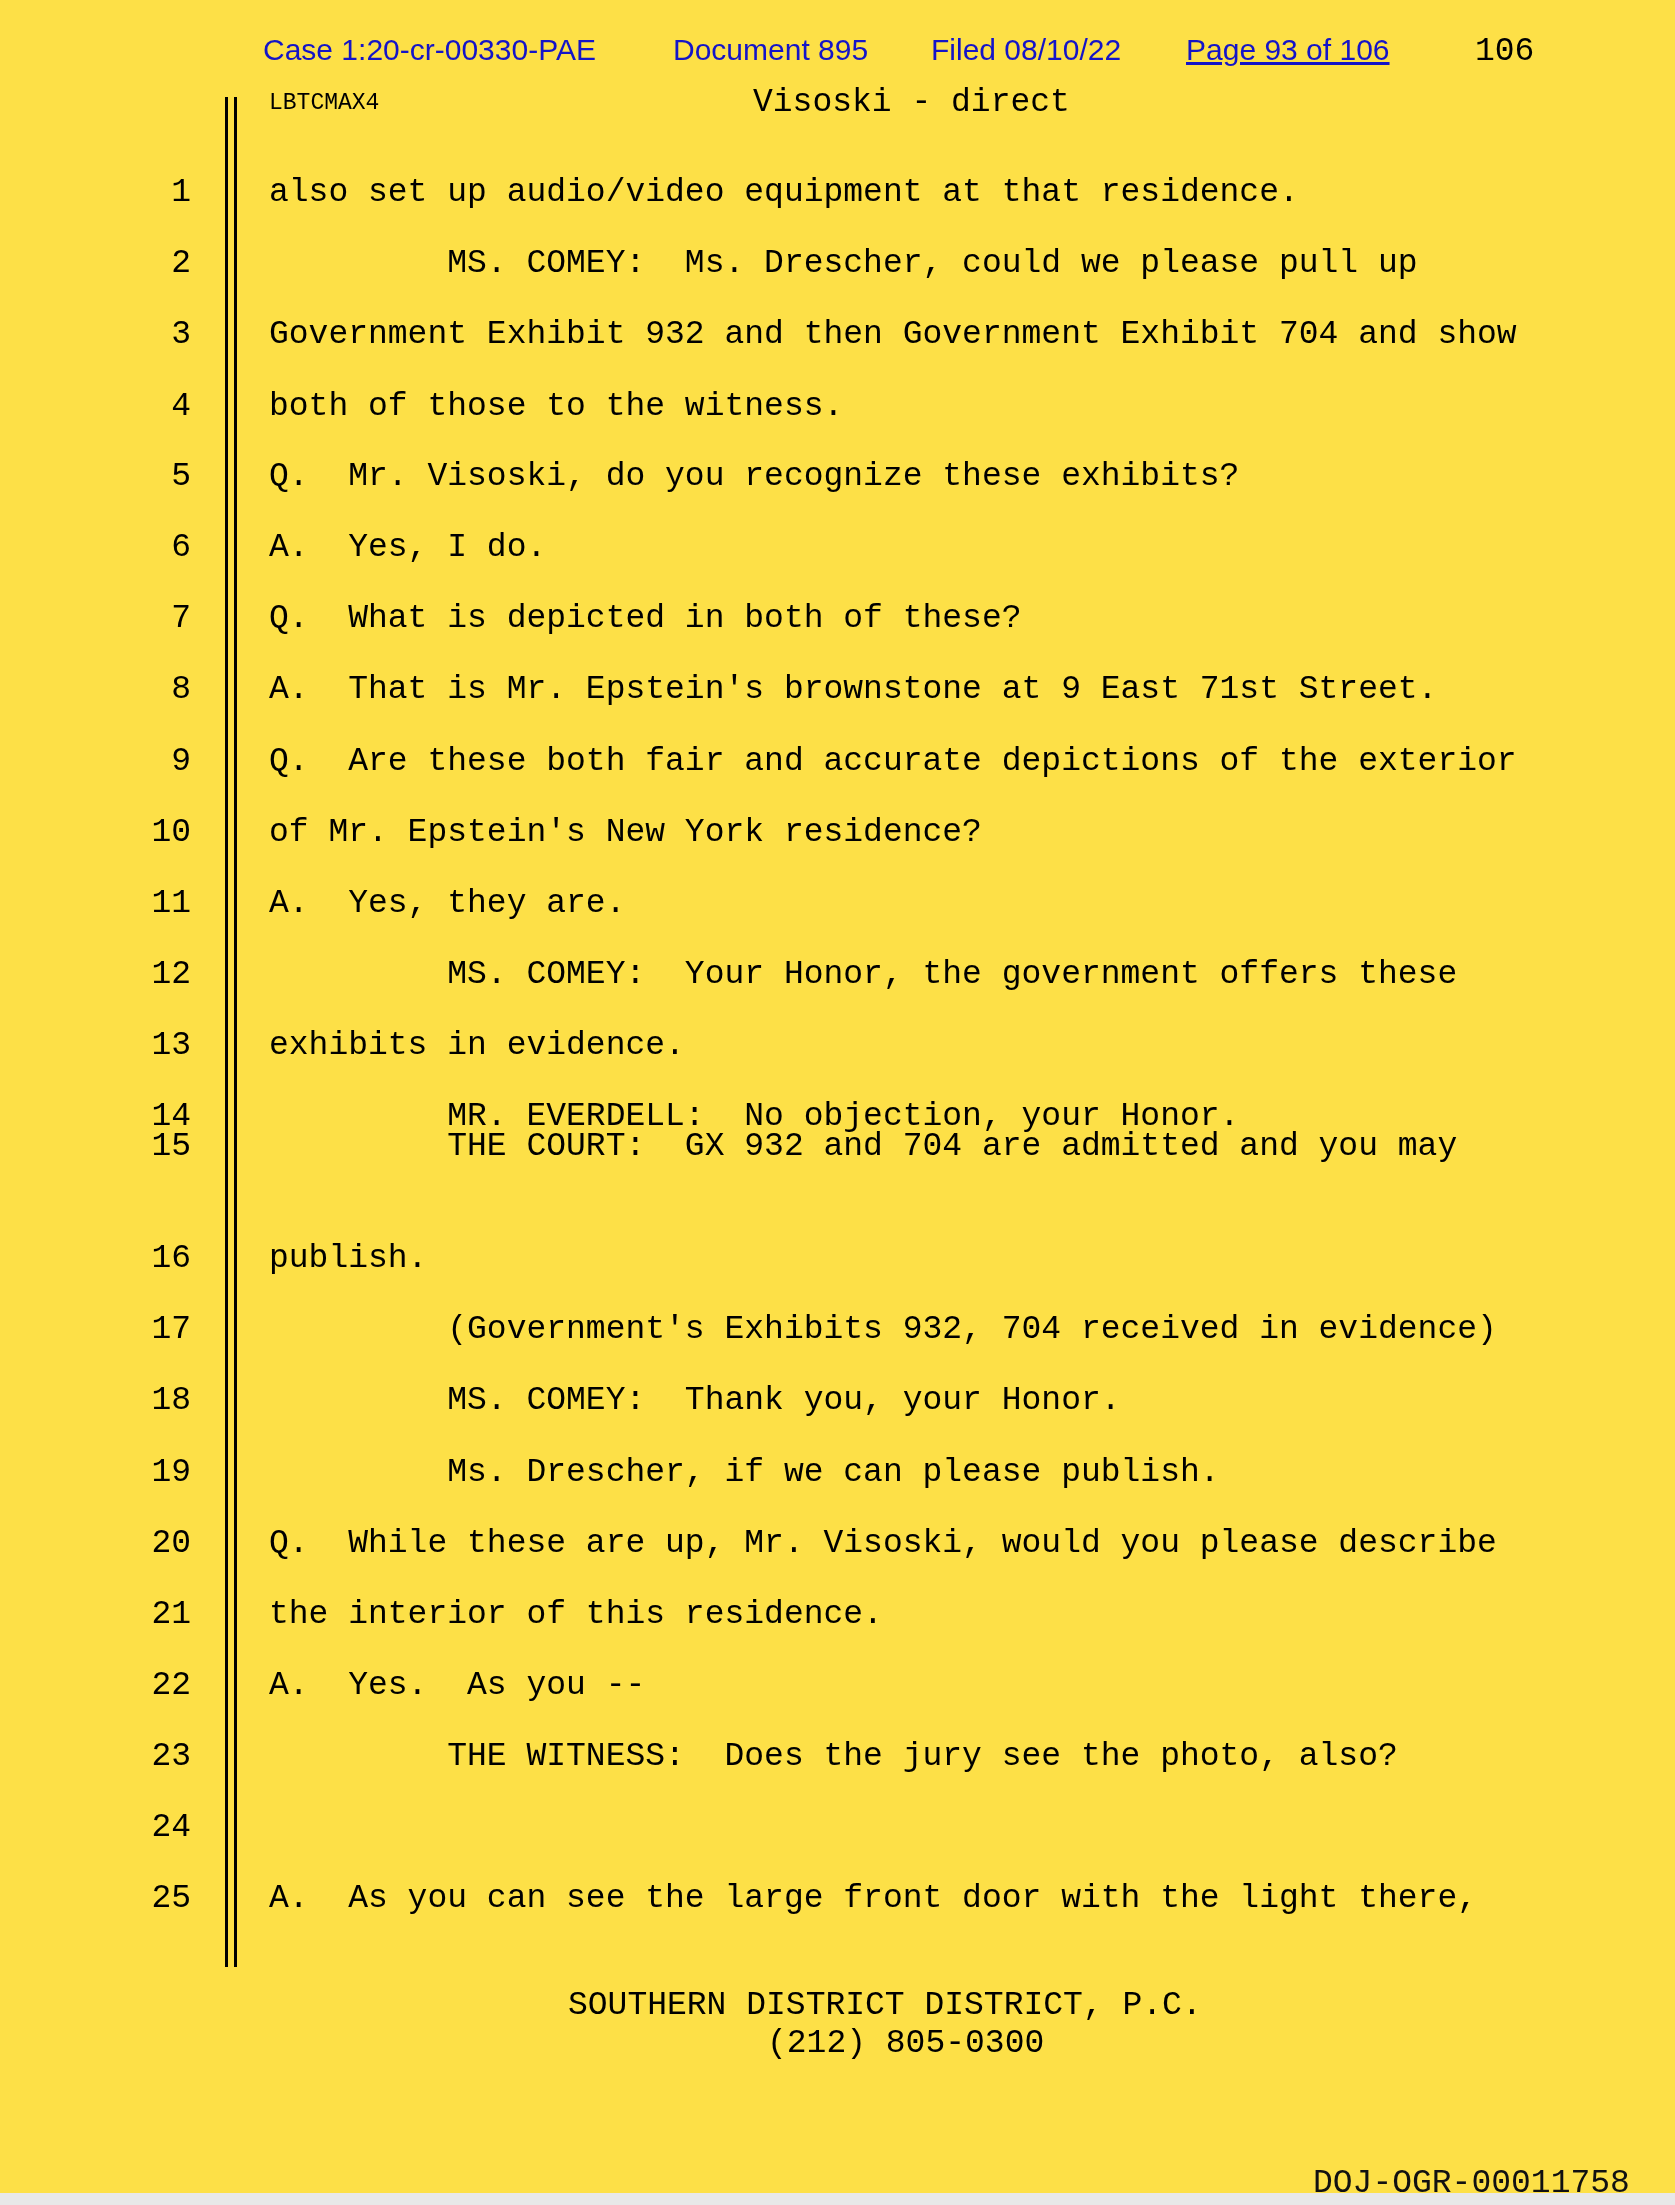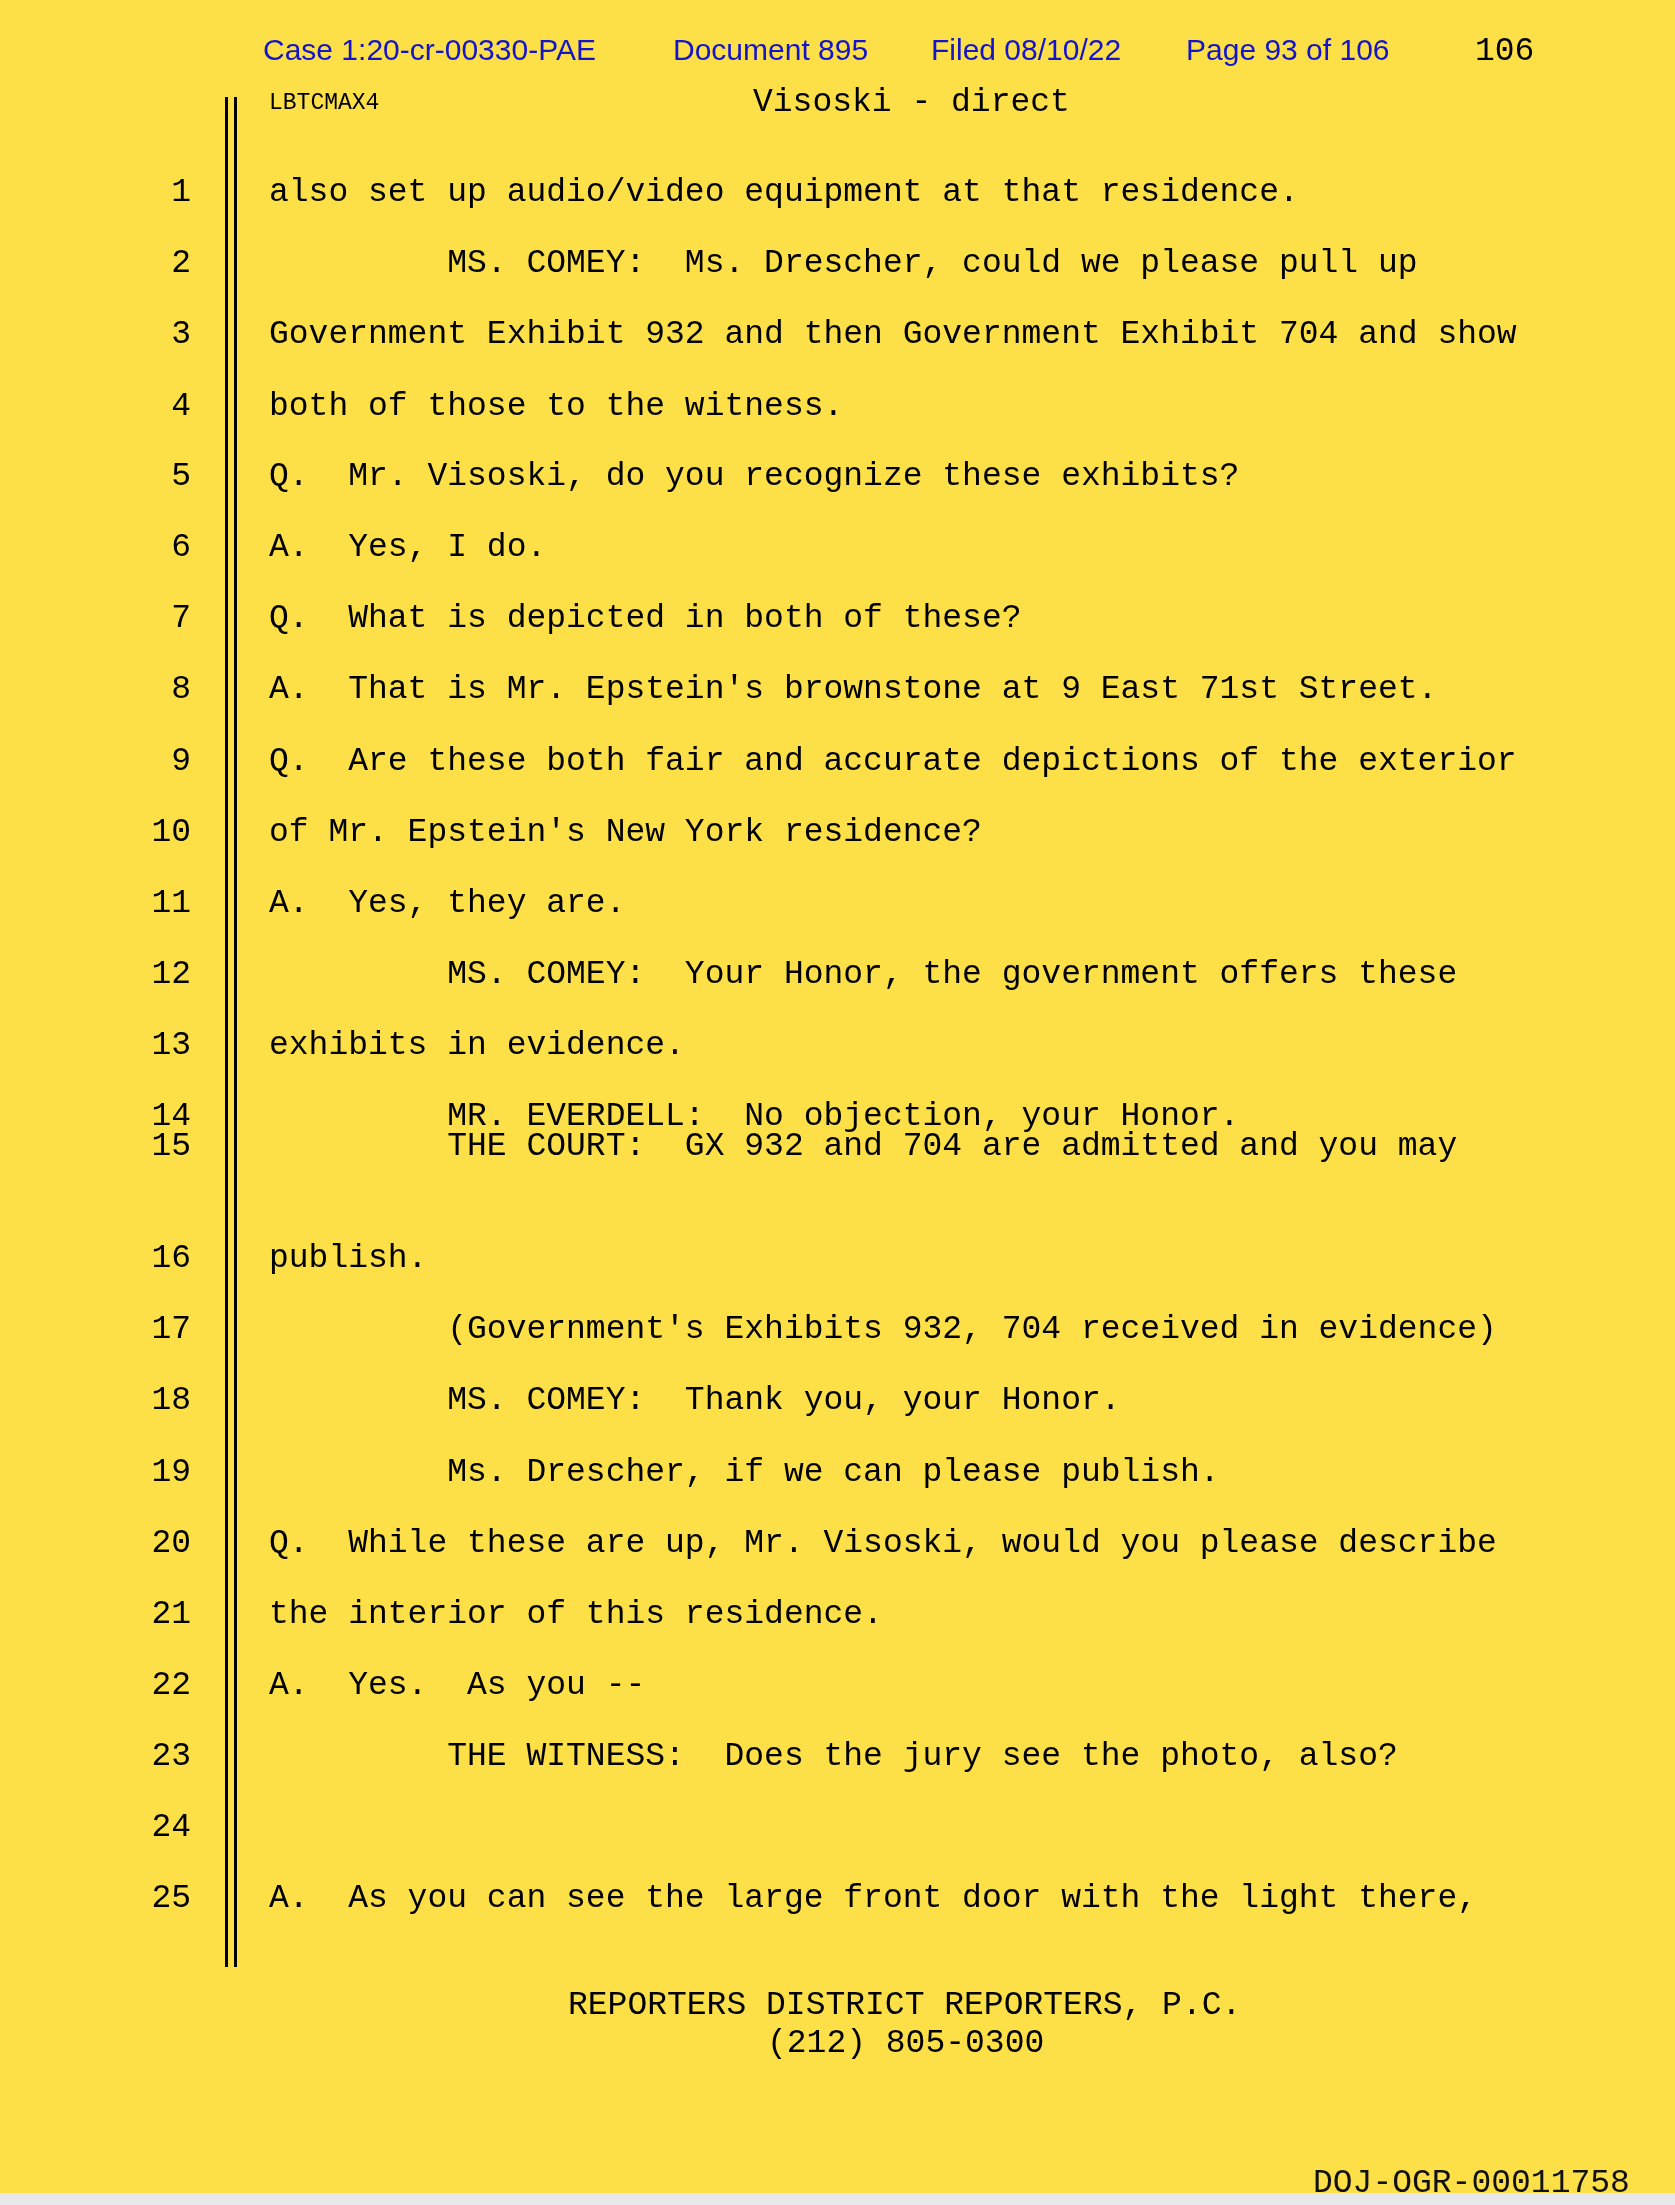--- a/index.html
+++ b/index.html
@@ -112,21 +112,21 @@
 </style>
 </head>
 <body>
 
 <div class="page">
 
   <div>
     <span class="stamp-seg seg-case" style="color: rgb(20, 20, 200);">Case 1:20-cr-00330-PAE</span>
     <span class="stamp-seg seg-doc" style="color: rgb(20, 20, 200);">Document 895</span>
     <span class="stamp-seg seg-filed" style="color: rgb(20, 20, 200);">Filed 08/10/22</span>
-    <span class="stamp-seg seg-page" style="color: rgb(20, 20, 200);">Page 93 of 106</span>
+    <span class="stamp-seg seg-page" style="color: rgb(20, 20, 200); text-decoration: underline;">Page 93 of 106</span>
   </div>
 
   <span class="pagenum">106</span>
 
   <span class="session-code">LBTCMAX4</span>
   <span class="witness-header">Visoski - direct</span>
 
   <div class="vrule vrule-outer"></div>
   <div class="vrule vrule-inner"></div>
 
@@ -225,19 +225,19 @@
       </div>
       <div class="trow" style="top: 1811px;">
         <span class="lnum">24</span>
       </div>
       <div class="trow" style="top: 1882px;">
         <span class="lnum">25</span>
         <span class="ltext">A.  As you can see the large front door with the light there,</span>
       </div>
     </div>
 
-  <span class="footer-line footer-reporter">REPORTERS DISTRICT REPORTERS, P.C.</span>
+  <span class="footer-line footer-reporter">SOUTHERN DISTRICT DISTRICT, P.C.</span>
   <span class="footer-line footer-phone">(212) 805-0300</span>
 
   <span class="bates">DOJ-OGR-00011758</span>
 
 </div>
 
 
 </body></html>

